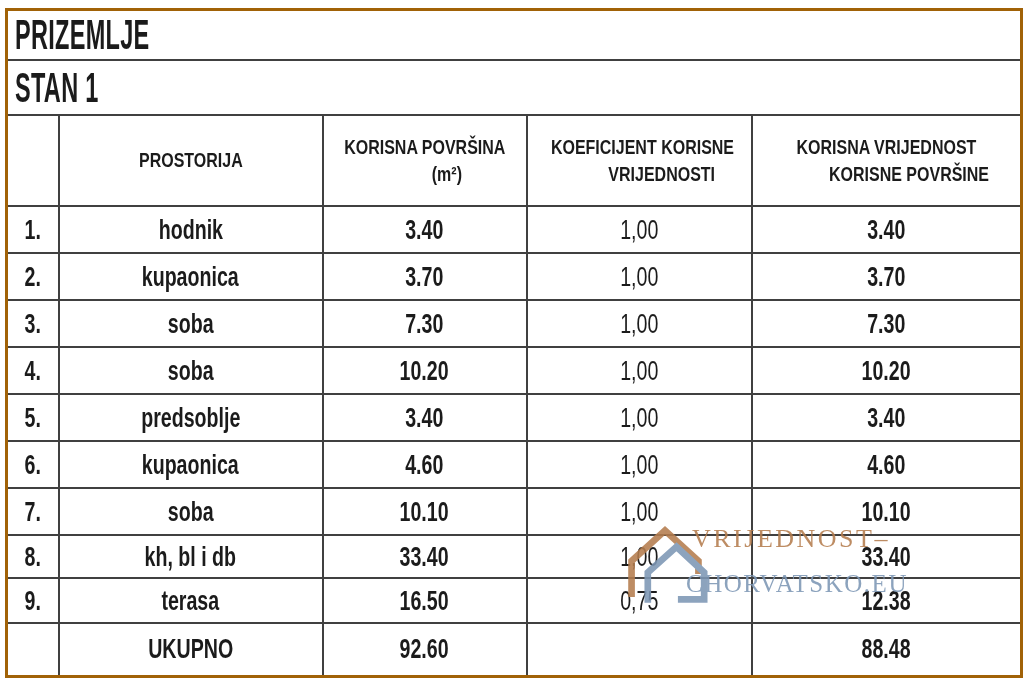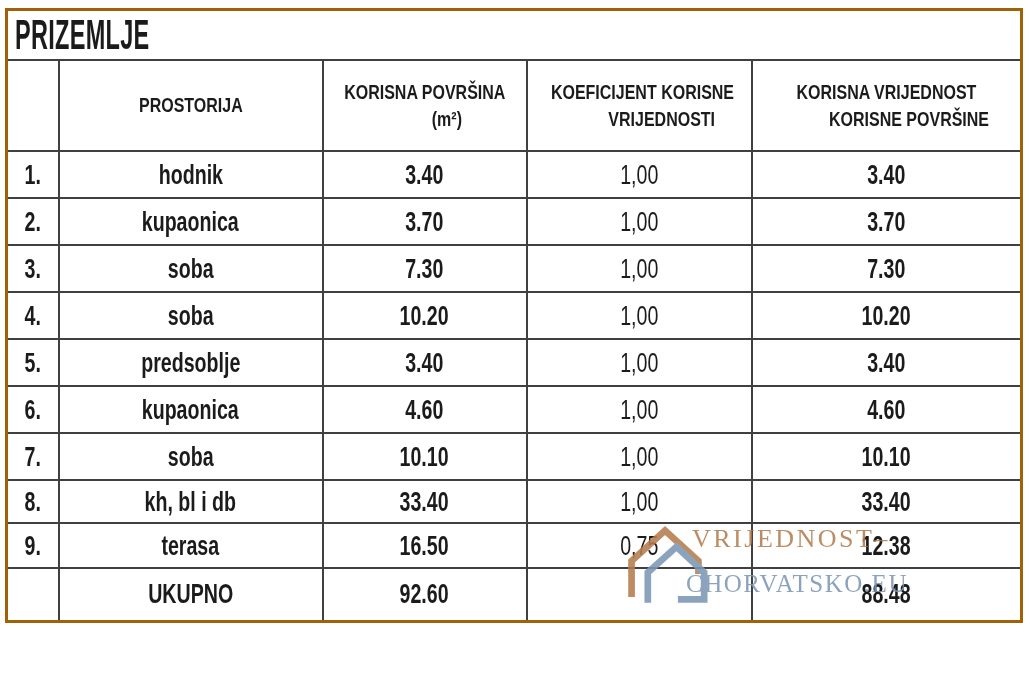--- a/index.html
+++ b/index.html
@@ -51,20 +51,25 @@
       <col style="width:225px">
         <col style="width:270px">
     </colgroup>
 
     <tbody>
       <tr class="title-row">
         <td colspan="5">
           <span class="t">PRIZEMLJE</span>
         </td>
       </tr>
+      <tr class="subtitle-row">
+        <td colspan="5">
+          <span class="t">STAN 1</span>
+        </td>
+      </tr>
       <tr class="head-row">
         <td>
           <span class="h"></span>
         </td>
         <td>
           <div><span class="h">PROSTORIJA</span></div>
         </td>
         <td>
           <div><span class="h">KORISNA POVRŠINA</span></div>
           <div class="hdr-line2"><span class="h">(m²)</span></div>

